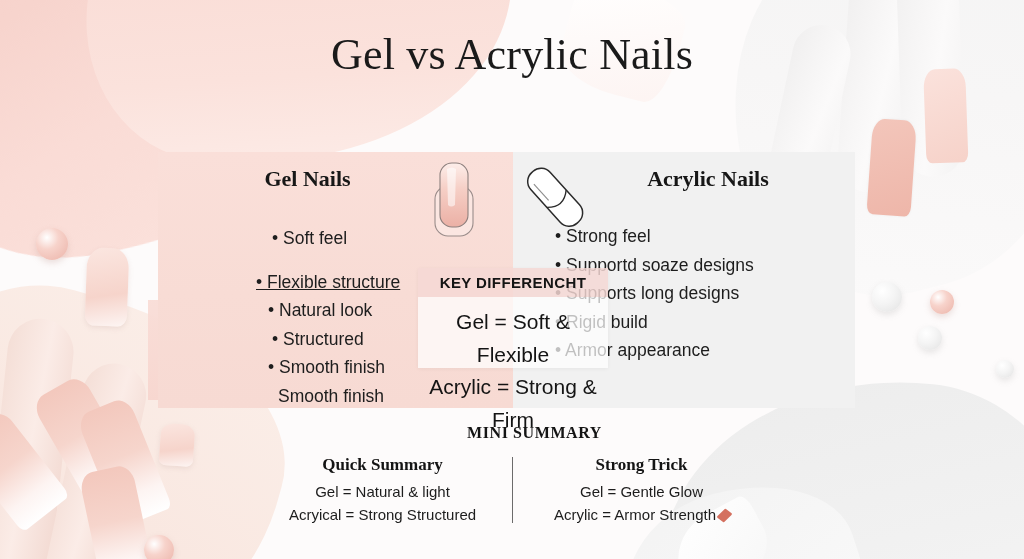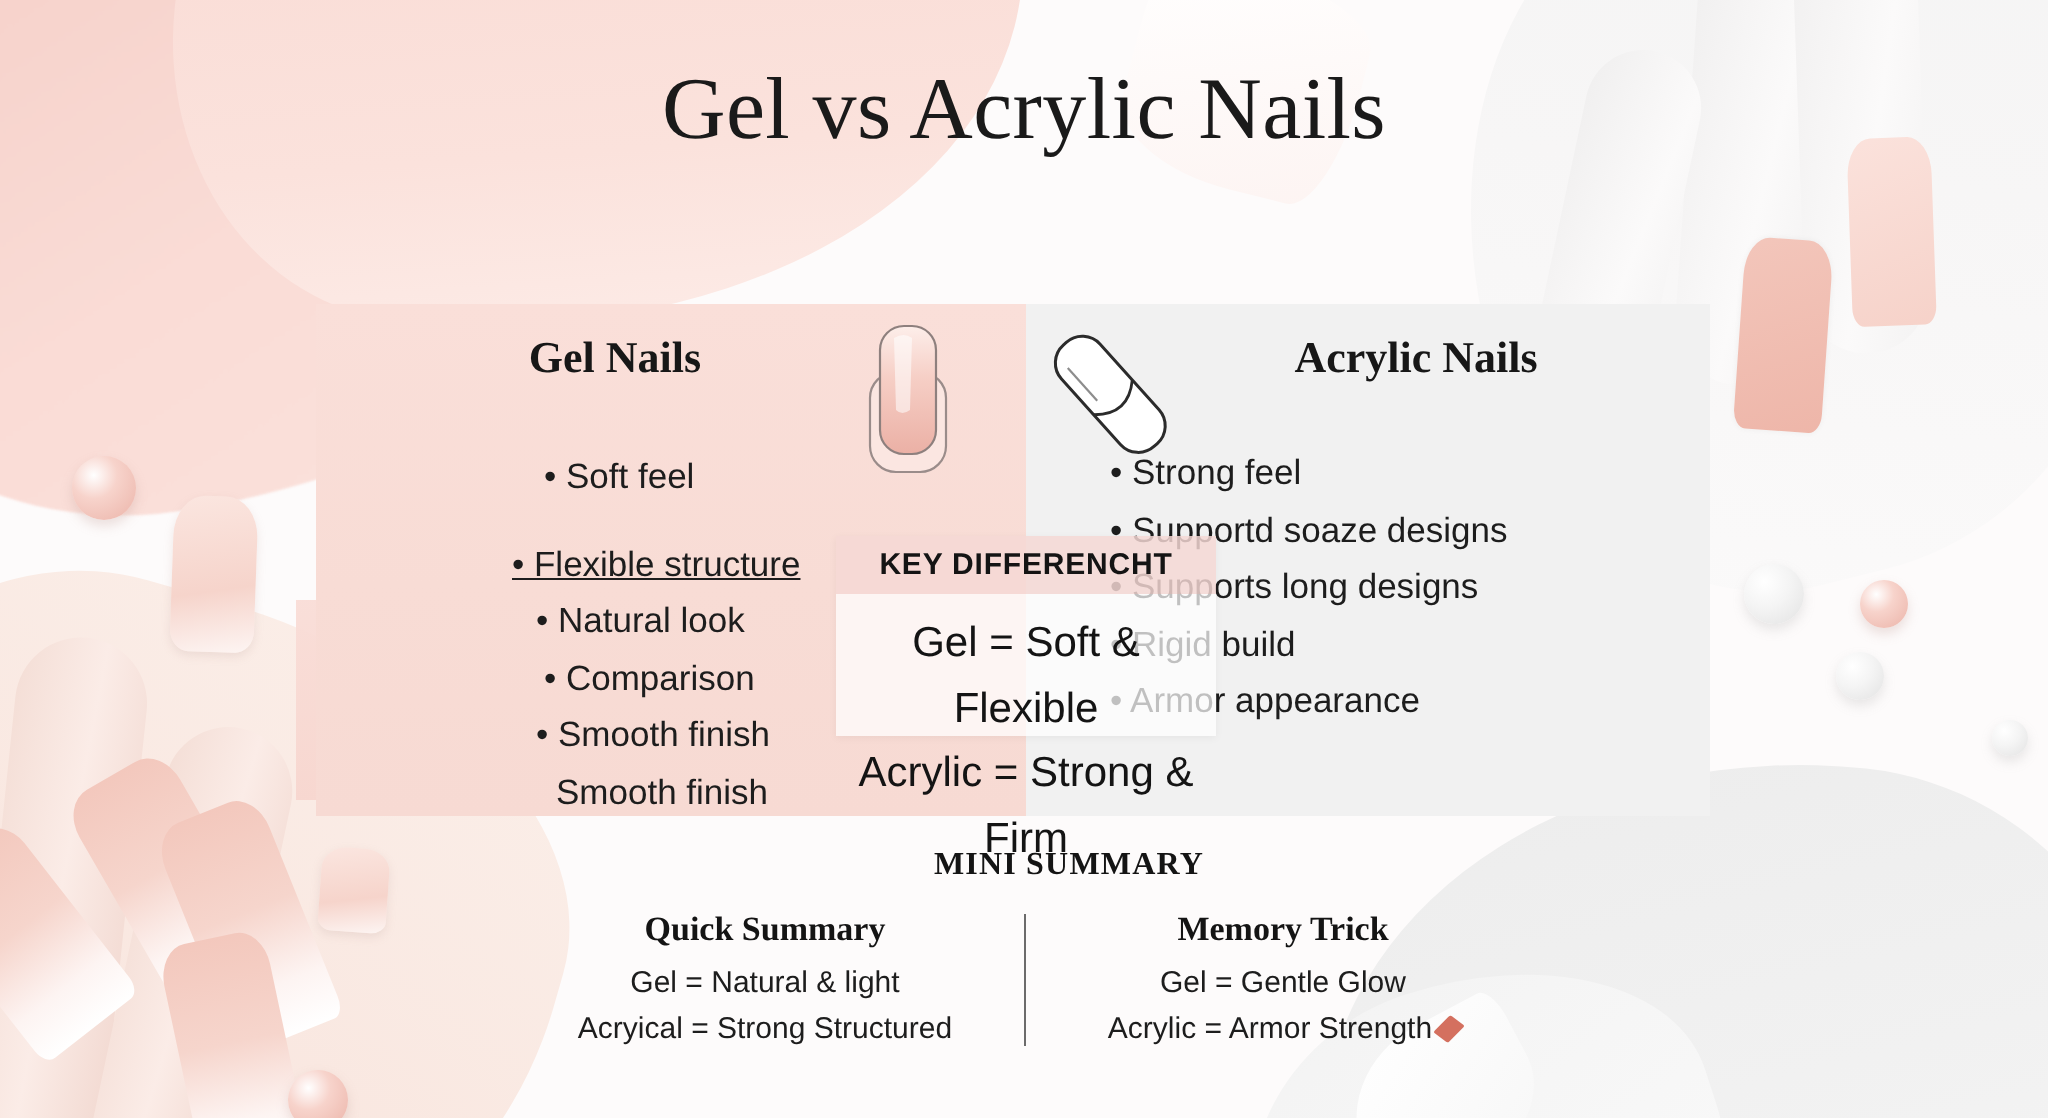--- a/index.html
+++ b/index.html
@@ -250,21 +250,21 @@
   </div>
 
   <div class="panel">
 
     <div class="side gel">
       <div class="col-title">Gel Nails</div>
       <div class="bullets gel-list">
         <div class="b i1 gap">• Soft feel</div>
         <div class="b i2">• Flexible structure</div>
         <div class="b i3">• Natural look</div>
-        <div class="b i4">• Comparison</div>
+        <div class="b i4">• Structured</div>
         <div class="b i5">• Smooth finish</div>
         <div class="b nobul">Smooth finish</div>
       </div>
     </div>
 
     <div class="side acr">
       <div class="col-title">Acrylic Nails</div>
       <div class="bullets acr-list">
         <div class="b">• Strong feel</div>
         <div class="b">• Supportd soaze designs</div>
@@ -314,21 +314,21 @@
 
       <div class="sum-col">
         <h3>Quick Summary</h3>
         <div class="sl">Gel = Natural &amp; light</div>
         <div class="sl">Acryical = Strong Structured</div>
       </div>
 
       <div class="sum-div"></div>
 
       <div class="sum-col">
-        <h3>Memory Trick</h3>
+        <h3>Strong Trick</h3>
         <div class="sl">Gel = Gentle Glow</div>
         <div class="sl">
           <span>Acrylic = Armor Strength</span><span class="diamond"></span>
         </div>
       </div>
 
     </div>
   </div>
 
 </div>

